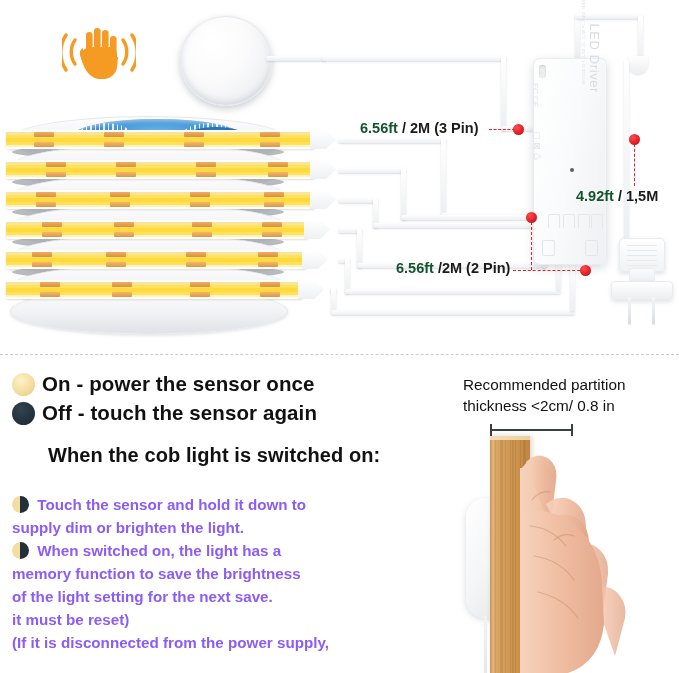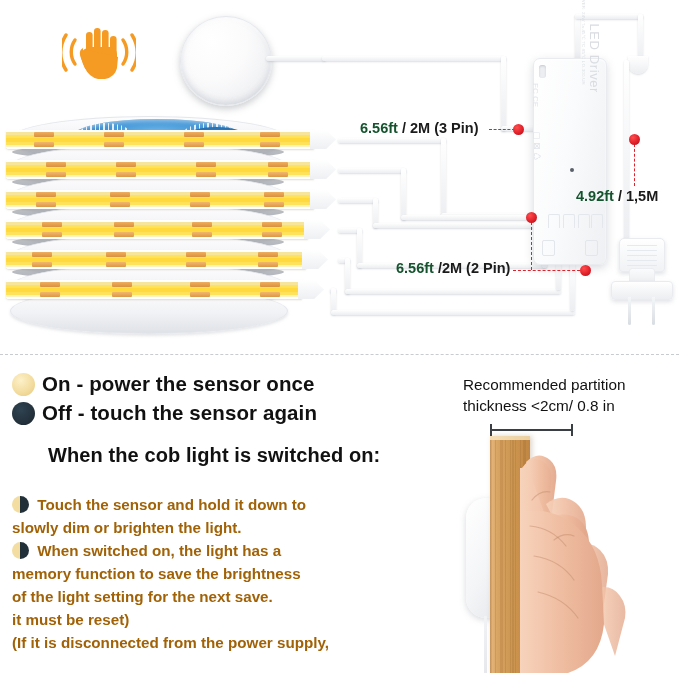--- a/index.html
+++ b/index.html
@@ -132,21 +132,21 @@
   #bottom-left{position:absolute;left:0;top:362px;width:430px;height:311px;}
   .moon{display:inline-block;width:23px;height:23px;border-radius:50%;vertical-align:-5px;margin-right:7px;flex:0 0 auto;}
   .moon-full{background:radial-gradient(circle at 38% 32%,#fdf1c8 0%,#f3dda0 55%,#e7c97f 100%);}
   .moon-new{background:radial-gradient(circle at 38% 32%,#2f4351 0%,#24323d 60%,#1a242c 100%);}
   .moon-half{background:linear-gradient(90deg,#f3dda0 0 50%,#22303a 50% 100%);}
   .moon-sm{width:17px;height:17px;vertical-align:-3px;margin-right:4px;}
   .onoff-row{display:flex;align-items:center;font-size:20.5px;font-weight:bold;letter-spacing:.1px;}
   #onoff{position:absolute;left:12px;top:10px;}
   #onoff .onoff-row+.onoff-row{margin-top:5px;}
   #heading-switched{position:absolute;left:12px;top:82px;font-size:20px;font-weight:bold;letter-spacing:.1px;margin-left:36px;}
-  #notes{position:absolute;left:12px;top:131px;width:400px;font-size:15.2px;font-weight:bold;line-height:23px;color:#a16207;}
+  #notes{position:absolute;left:12px;top:131px;width:400px;font-size:15.2px;font-weight:bold;line-height:23px;color:#8b5cf6;}
   #notes p{margin:0;}
   #notes .bullet-line{display:block;}
 
   
   #bottom-right{position:absolute;left:440px;top:362px;width:239px;height:311px;}
   #partition-title{position:absolute;left:23px;top:12px;width:215px;font-size:15.3px;line-height:21px;color:#111;}
   #measure{position:absolute;left:490px;top:424px;width:83px;height:12px;}
   #measure .m-line{position:absolute;left:0;top:5px;width:83px;height:1.7px;background:#3a3f45;}
   #measure .m-cap{position:absolute;top:0;width:1.7px;height:12px;background:#3a3f45;}
   #wood{
@@ -392,21 +392,21 @@
       </div>
     </div>
 
     <div id="heading-switched">When the cob light is switched on:</div>
 
     <div id="notes">
       <p class="bullet-line">
         <span class="moon moon-half moon-sm"></span>
         <span>Touch the sensor and hold it down to</span>
       </p>
-      <p>slowly dim or brighten the light.</p>
+      <p>supply dim or brighten the light.</p>
       <p class="bullet-line">
         <span class="moon moon-half moon-sm"></span>
         <span>When switched on, the light has a</span>
       </p>
       <p>memory function to save the brightness</p>
       <p>of the light setting for the next save.</p>
       <p> it must be reset)</p>
       <p>(If it is disconnected from the power supply,</p>
     </div>
   </div>

